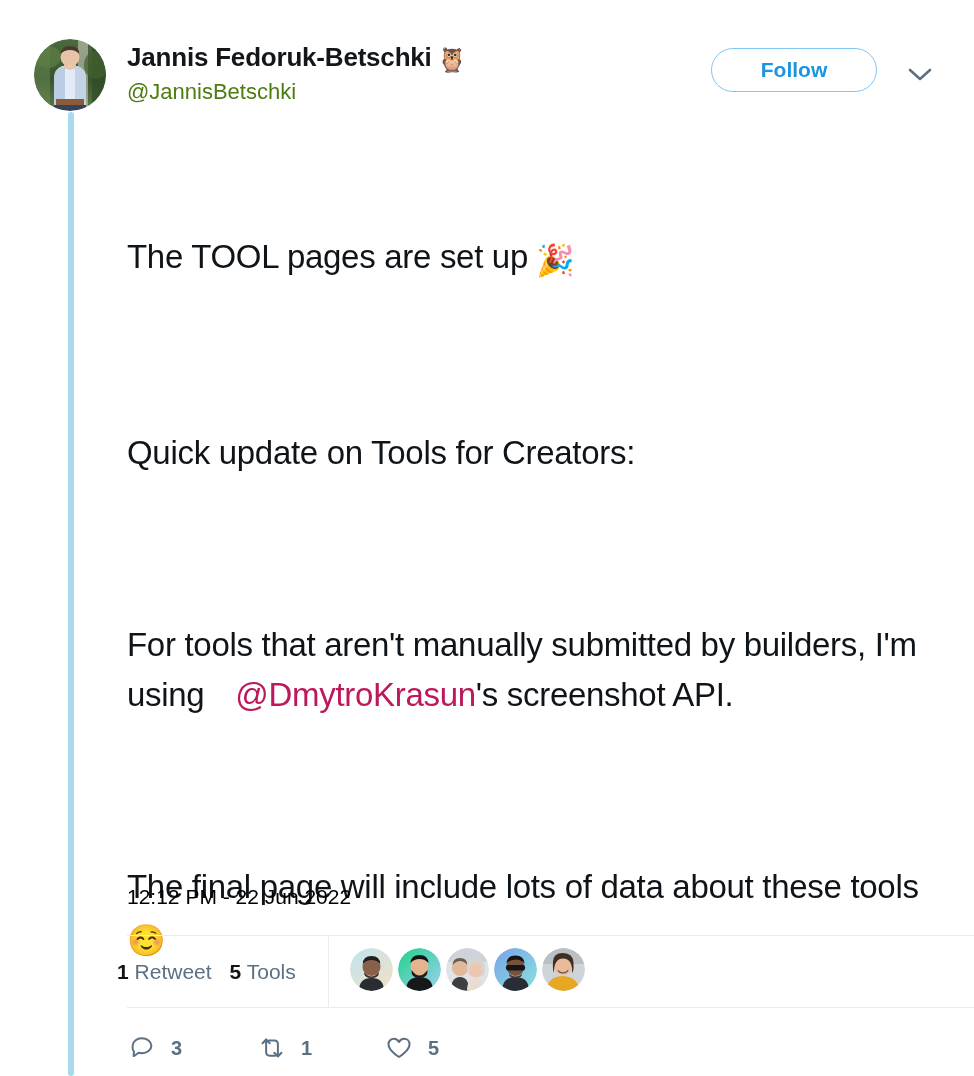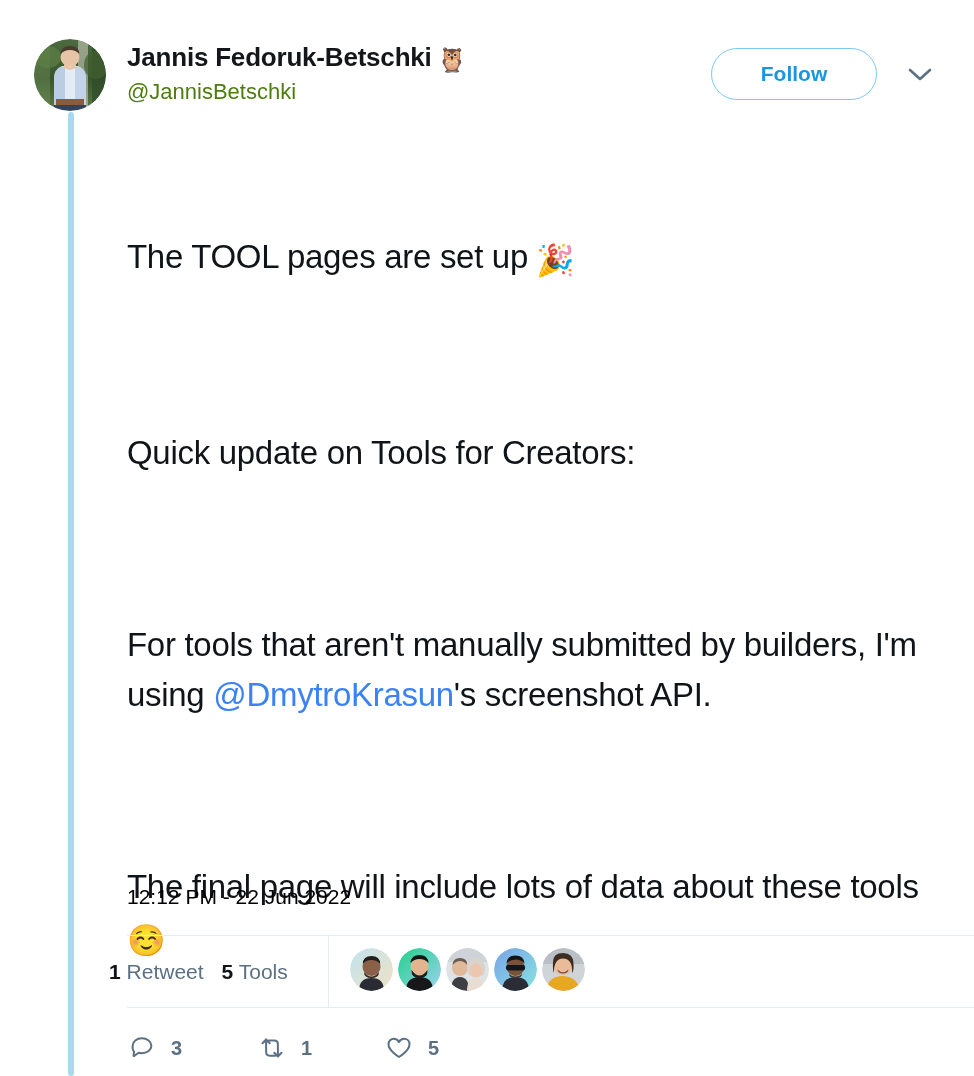--- a/index.html
+++ b/index.html
@@ -80,21 +80,21 @@
     color: #4d7c0f;
     line-height: 28px;
     margin-top: 2px;
   }
 
   .follow-button {
     position: absolute;
     left: 711px;
     top: 48px;
     width: 166px;
-    height: 52px;
+    height: 44px;
     border: 1.6px solid #7fc8f2;
     border-radius: 26px;
     background: #ffffff;
     color: #1b95e0;
     font-size: 21px;
     font-weight: bold;
     font-family: "Liberation Sans", sans-serif;
     display: flex;
     align-items: center;
     justify-content: center;
@@ -124,23 +124,24 @@
     font-size: 33px;
     line-height: 50px;
     color: #0f1419;
     letter-spacing: -0.3px;
     white-space: pre-wrap;
   }
   .tweet-body p {
     margin: 0 0 42px 0;
   }
   .mention {
-    color: #3b82f6;
+    color: #be185d;
     text-decoration: none;
     cursor: pointer;
+    margin-left: 22px;
   }
   .emo {
     font-size: 31px;
     vertical-align: -3px;
   }
 
   
   .timestamp {
     position: absolute;
     left: 127px;
@@ -171,21 +172,21 @@
     position: absolute;
     left: 328px;
     top: 936px;
     width: 1px;
     height: 71px;
     background: #e6ecf0;
   }
 
   .stats-row {
     position: absolute;
-    left: 109px;
+    left: 117px;
     top: 955px;
     height: 34px;
     display: flex;
     align-items: center;
     gap: 18px;
     font-size: 21px;
     color: #5b7083;
   }
   .stat-item { cursor: pointer; white-space: nowrap; }
   .stat-item b { color: #0f1419; font-weight: bold; }

